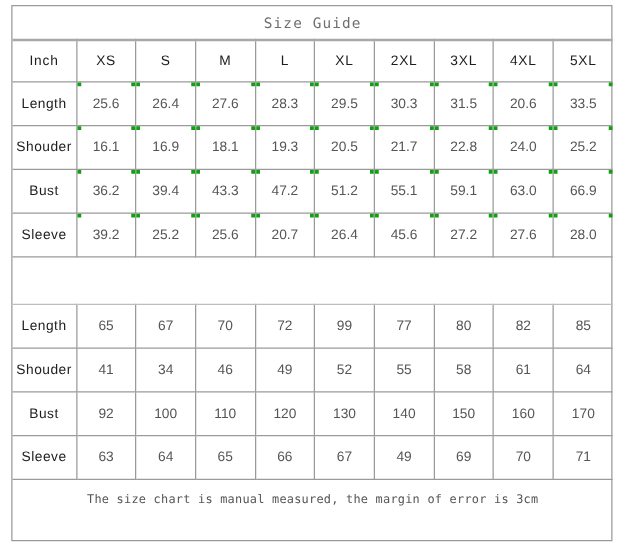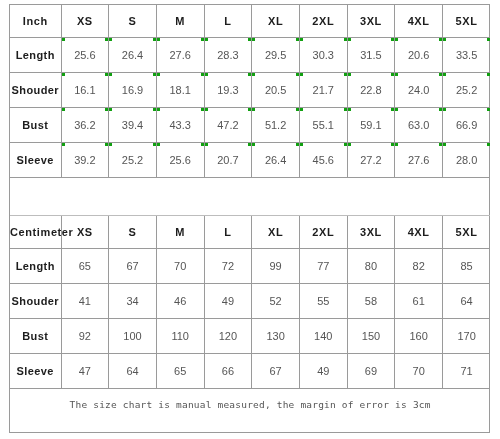--- a/index.html
+++ b/index.html
@@ -49,21 +49,21 @@
     border-bottom: 2px solid #a8a8a8;
     padding: 0;
   }
 
   
   .hdr td {
     height: 32px;
     text-align: center;
     vertical-align: middle;
     font-size: 11px;
-    font-weight: bold;
+    font-weight: normal;
     color: #1d1d1d;
     letter-spacing: 0.6px;
     border-right: 1px solid #9a9a9a;
     border-bottom: 1px solid #9a9a9a;
     padding: 0;
   }
   .hdr td:last-child { border-right: none; }
   .hdr.second-hdr td { border-top: 1px solid #cfcfcf; }
 
   
@@ -73,21 +73,21 @@
     vertical-align: middle;
     font-size: 11px;
     color: #555555;
     border-right: 1px solid #9a9a9a;
     border-bottom: 1px solid #9a9a9a;
     padding: 0;
     position: relative;
   }
   .data td:last-child { border-right: none; text-align: center; }
   .data td.rowlabel {
-    font-weight: bold;
+    font-weight: normal;
     color: #1d1d1d;
     font-size: 11px;
     letter-spacing: 0.4px;
   }
   .data.last-data td { border-bottom: 1px solid #9a9a9a; }
 
   
   .mark::before,
   .mark::after {
     content: "";
@@ -133,20 +133,23 @@
         <col class="c-size">
       <col class="c-size">
         <col class="c-size">
         <col class="c-size">
       <col class="c-size">
         <col class="c-size">
         <col class="c-size">
     </colgroup>
     <tbody>
 
+      <tr class="title-row">
+        <td colspan="10">Size Guide</td>
+      </tr>
 
       <tr class="hdr">
         <td>Inch</td>
         <td>XS</td>
         <td>S</td>
         <td>M</td>
         <td>L</td>
         <td>XL</td>
         <td>2XL</td>
         <td>3XL</td>
@@ -203,32 +206,20 @@
         <td class="mark">45.6</td>
         <td class="mark">27.2</td>
         <td class="mark">27.6</td>
         <td class="mark">28.0</td>
       </tr>
 
       <tr class="spacer">
         <td colspan="10"></td>
       </tr>
 
-      <tr class="hdr second-hdr">
-        <td>Centimeter</td>
-        <td>XS</td>
-        <td>S</td>
-        <td>M</td>
-        <td>L</td>
-        <td>XL</td>
-        <td>2XL</td>
-        <td>3XL</td>
-        <td>4XL</td>
-        <td>5XL</td>
-      </tr>
 
       <tr class="data">
         <td class="rowlabel">Length</td>
         <td>65</td>
         <td>67</td>
         <td>70</td>
         <td>72</td>
         <td>99</td>
         <td>77</td>
         <td>80</td>
@@ -257,21 +248,21 @@
         <td>120</td>
         <td>130</td>
         <td>140</td>
         <td>150</td>
         <td>160</td>
         <td>170</td>
       </tr>
 
       <tr class="data last-data">
         <td class="rowlabel">Sleeve</td>
-        <td>47</td>
+        <td>63</td>
         <td>64</td>
         <td>65</td>
         <td>66</td>
         <td>67</td>
         <td>49</td>
         <td>69</td>
         <td>70</td>
         <td>71</td>
       </tr>
 

